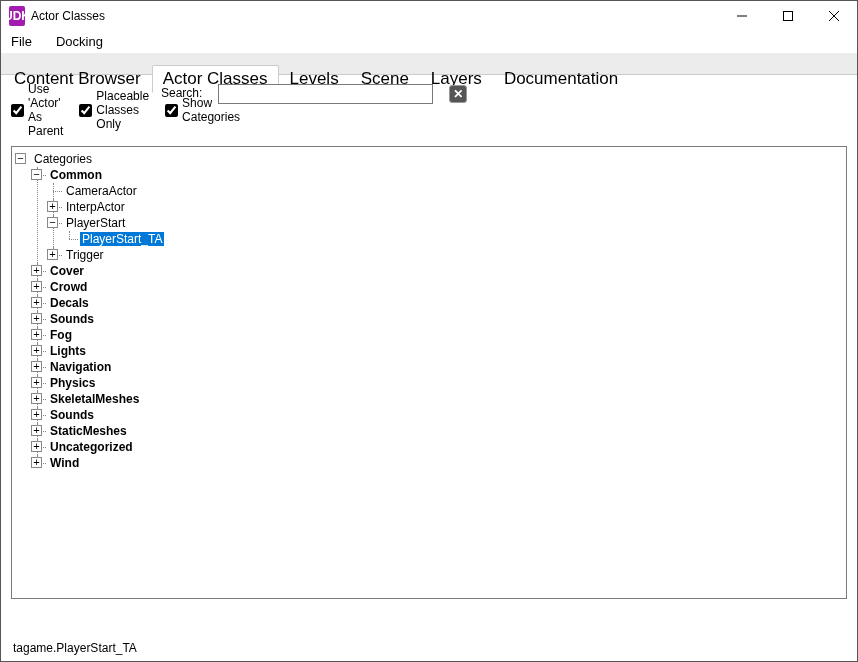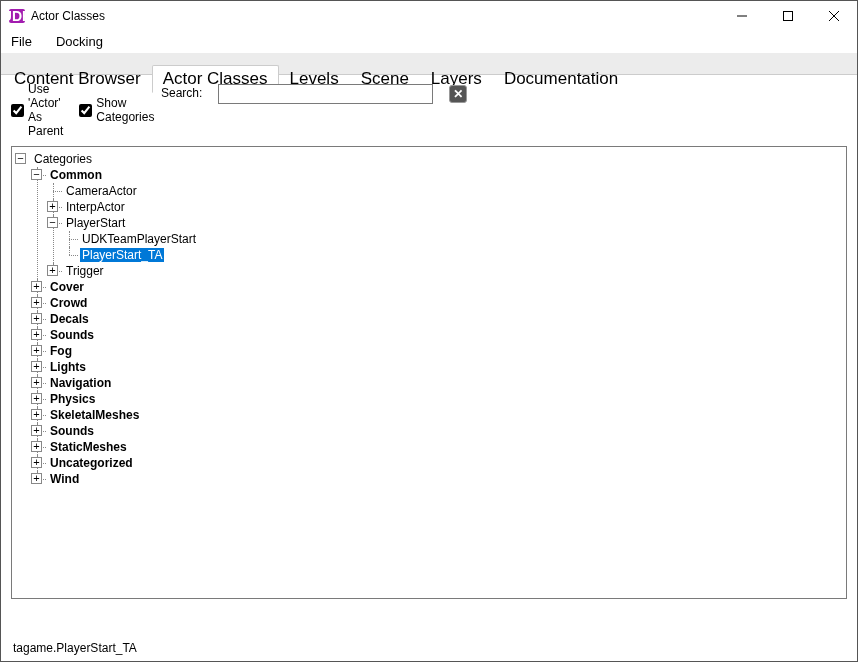--- a/index.html
+++ b/index.html
@@ -19,24 +19,24 @@
   .titlebar {
     height: 30px;
     display: flex;
     align-items: center;
     justify-content: space-between;
     padding: 0 0 0 8px;
     background: #fff;
   }
   .titlebar-left { display: flex; align-items: center; gap: 6px; }
   .titlebar-icon {
-    width: 16px; height: 14px;
+    width: 16px; height: 20px;
     background: #a21caf; border-radius: 2px;
     display: flex; align-items: center; justify-content: center;
-    color: #fff; font-size: 14px; font-weight: bold;
+    color: #fff; font-size: 12px; font-weight: bold;
   }
   .titlebar-title { font-size: 12px; }
   .titlebar-ctrls { display: flex; }
   .titlebar-btn {
     width: 46px; height: 30px;
     display: flex; align-items: center; justify-content: center;
     font-family: "Segoe UI", sans-serif;
     font-size: 13px;
     color: #000;
   }
@@ -214,20 +214,24 @@
   <div class="tab">Documentation</div>
 </div>
 
 <div class="body-area">
 
   <div class="opts-row">
     <div class="opts-col-left">
       <label class="check-row">
         <input type="checkbox" checked="" style="">
         <span>Use 'Actor' As Parent</span>
+      </label>
+      <label class="check-row">
+        <input type="checkbox" checked="" style="">
+        <span>Placeable Classes Only</span>
       </label>
       <label class="check-row">
         <input type="checkbox" checked="" style="">
         <span>Show Categories</span>
       </label>
     </div>
     <div class="search-col">
       <span class="search-label">Search:</span>
       <input class="search-input" type="text" placeholder="" style="">
       <div class="clear-btn">
@@ -251,23 +255,20 @@
                   <span class="node-label">CameraActor</span>
                 </li>
                 <li>
                   <span class="toggle">+</span>
                   <span class="node-label">InterpActor</span>
                 </li>
                 <li>
                   <span class="toggle">−</span>
                   <span class="node-label">PlayerStart</span>
                   <ul>
-                    <li>
-                      <span class="node-label">UDKTeamPlayerStart</span>
-                    </li>
                     <li>
                       <span class="node-label selected">PlayerStart_TA</span>
                     </li>
                   </ul>
                 </li>
                 <li>
                   <span class="toggle">+</span>
                   <span class="node-label">Trigger</span>
                 </li>
               </ul>

